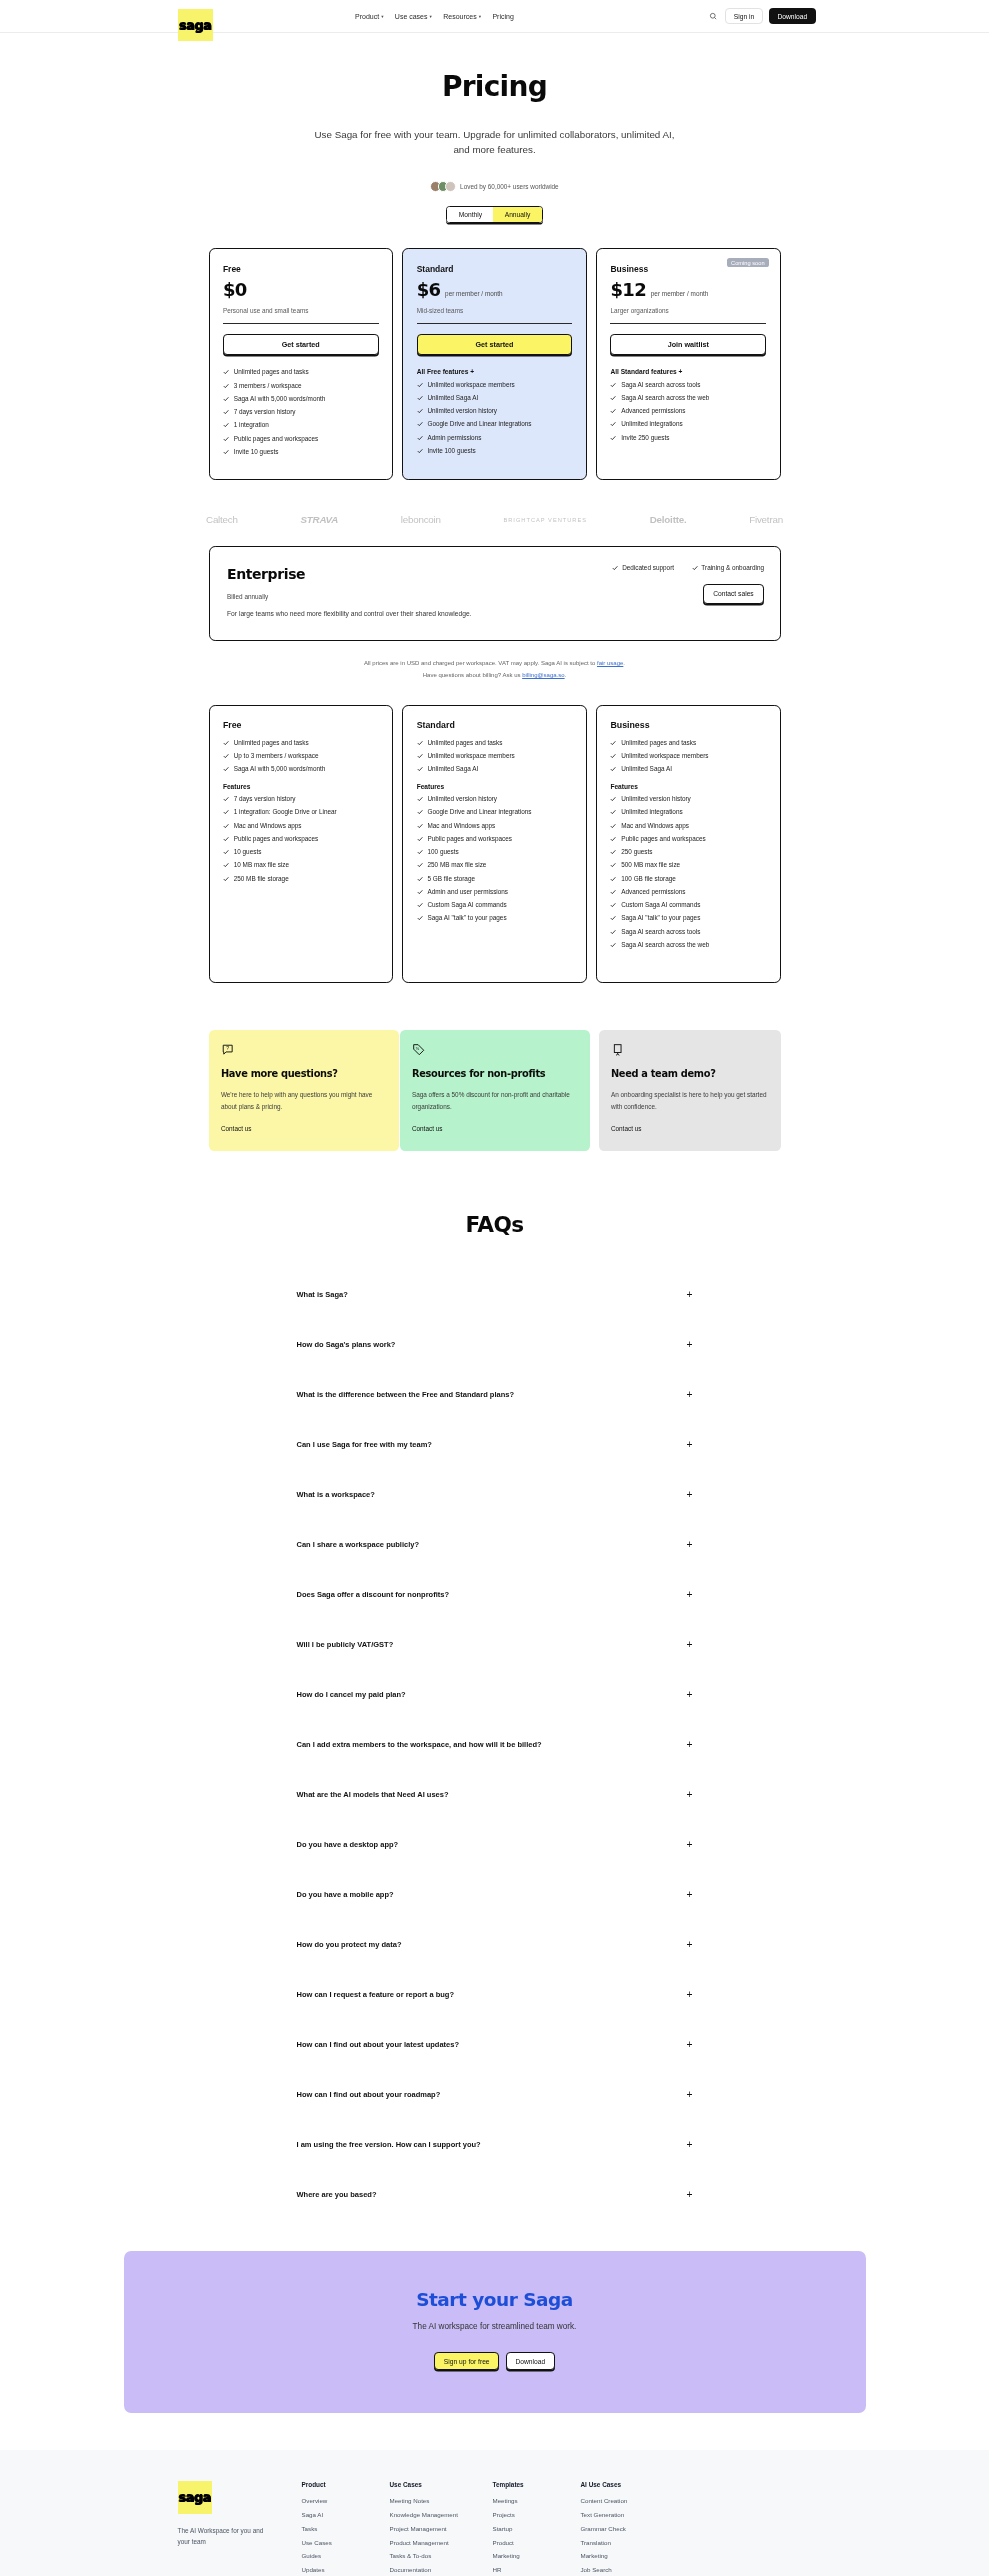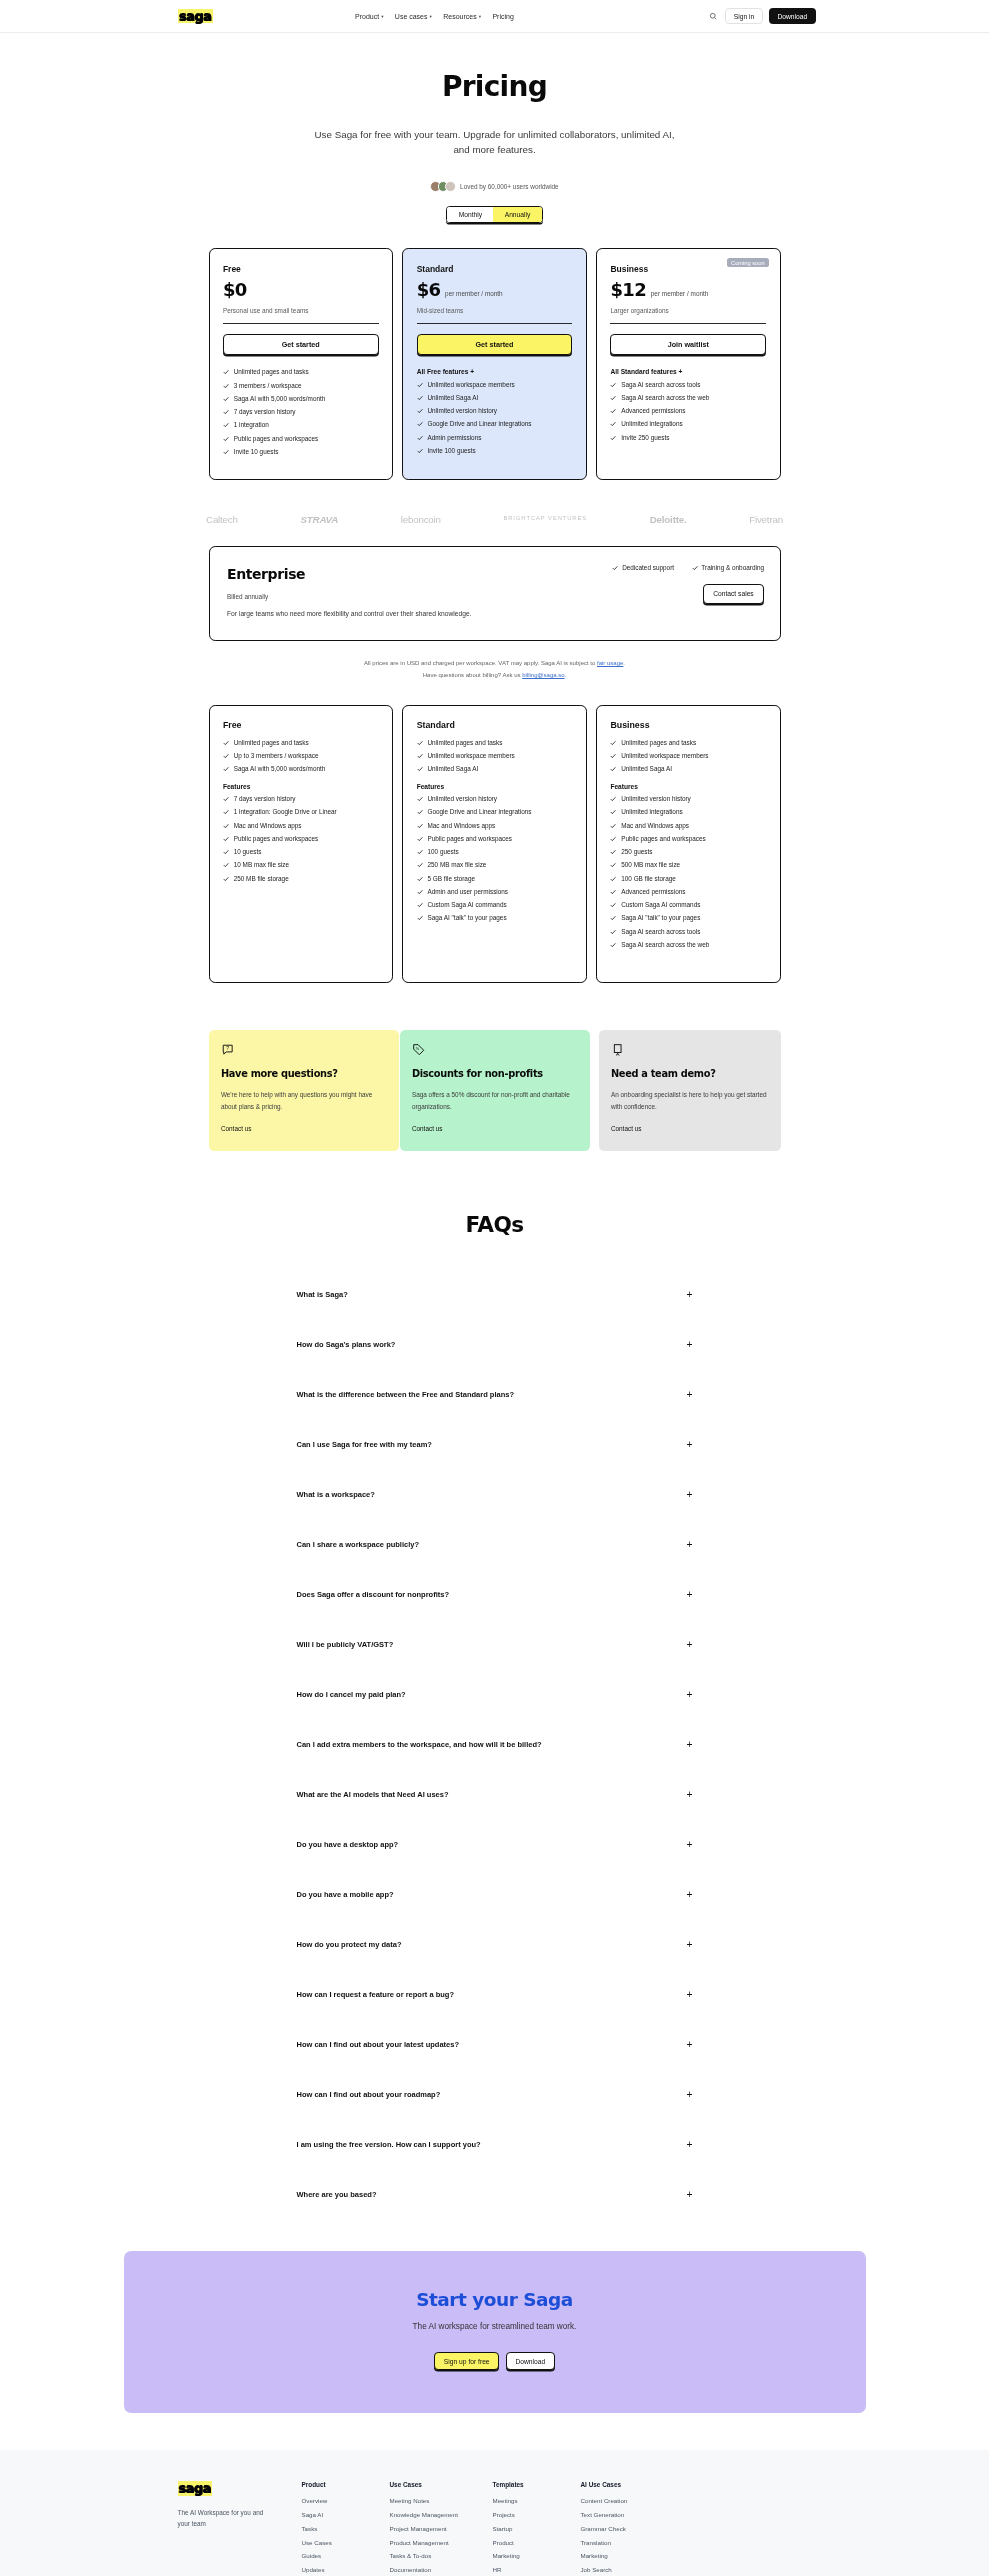--- a/index.html
+++ b/index.html
@@ -19,21 +19,21 @@
     border-bottom: 0.5px solid #ececec;
     position: relative;
     background: #fff;
   }
   .nav-logo { position: absolute; left: 178px; top: 8.8px; }
   .logo-word {
     font-family: "DejaVu Sans", sans-serif;
     font-weight: 700; font-size: 13px; letter-spacing: -0.5px;
     color: #000;
     background: #F7F36A;
-    padding: 0 1px;
+    padding: 9px 1px;
     line-height: 14.4px;
     display: inline-block;
     text-shadow: 0.5px 0.5px 0 #000, -0.5px 0.5px 0 #000;
   }
   .nav-links { position: absolute; left: 355px; display: flex; gap: 11.3px; align-items: center; }
   .nav-link {
     font-size: 7px; color: #2b2b2b; display: inline-flex; align-items: center; gap: 2.1px;
     cursor: pointer;
   }
   .caret { font-size: 4.6px; color: #555; }
@@ -120,21 +120,21 @@
   .feat-head { font-size: 6.6px; font-weight: 700; color: #111; margin-bottom: 5.2px; }
   .feat {
     display: flex; gap: 4.6px; align-items: flex-start;
     font-size: 6.4px; color: #222; margin-bottom: 4.6px; line-height: 1.35;
   }
   .check { flex: 0 0 auto; width: 6.2px; height: 6.2px; margin-top: 1px; }
 
   
   .logos {
     margin: 34px auto 0; width: 577px;
-    display: flex; align-items: flex-start; justify-content: space-between;
+    display: flex; align-items: flex-end; justify-content: space-between;
     opacity: .42;
   }
   .logo-item { font-size: 9.8px; color: #6c6c6c; letter-spacing: -0.2px; }
   .logo-item.bold { font-weight: 800; font-style: italic; }
   .logo-item.deloitte { font-weight: 800; }
   .logo-item.small { font-size: 5.7px; letter-spacing: 1px; text-align: center; line-height: 1.5; }
 
   
   .enterprise {
     margin: 21.6px auto 0; width: 572px;
@@ -733,21 +733,21 @@
         </svg></div>
     <div class="info-title">Have more questions?</div>
     <div class="info-body">We're here to help with any questions you might have about plans &amp; pricing.</div>
     <a class="info-link">Contact us</a>
   </div>
   <div class="info green">
     <div class="info-icon"><svg width="13.4" height="13.4" viewBox="0 0 24 24" fill="none" stroke="#111" stroke-width="1.7">
           <path d="M3 3h8l10 10-8 8L3 11z"></path>
           <text x="10" y="12" font-size="7" fill="#111" stroke="none" text-anchor="middle" font-family="Liberation Sans">%</text>
         </svg></div>
-    <div class="info-title">Discounts for non-profits</div>
+    <div class="info-title">Resources for non-profits</div>
     <div class="info-body">Saga offers a 50% discount for non-profit and charitable organizations.</div>
     <a class="info-link">Contact us</a>
   </div>
   <div class="info blue">
     <div class="info-icon"><svg width="13.4" height="13.4" viewBox="0 0 24 24" fill="none" stroke="#111" stroke-width="1.7">
           <rect x="6" y="3" width="12" height="14"></rect>
           <path d="M12 17v3M9 22l3-2 3 2"></path>
         </svg></div>
     <div class="info-title">Need a team demo?</div>
     <div class="info-body">An onboarding specialist is here to help you get started with confidence.</div>

